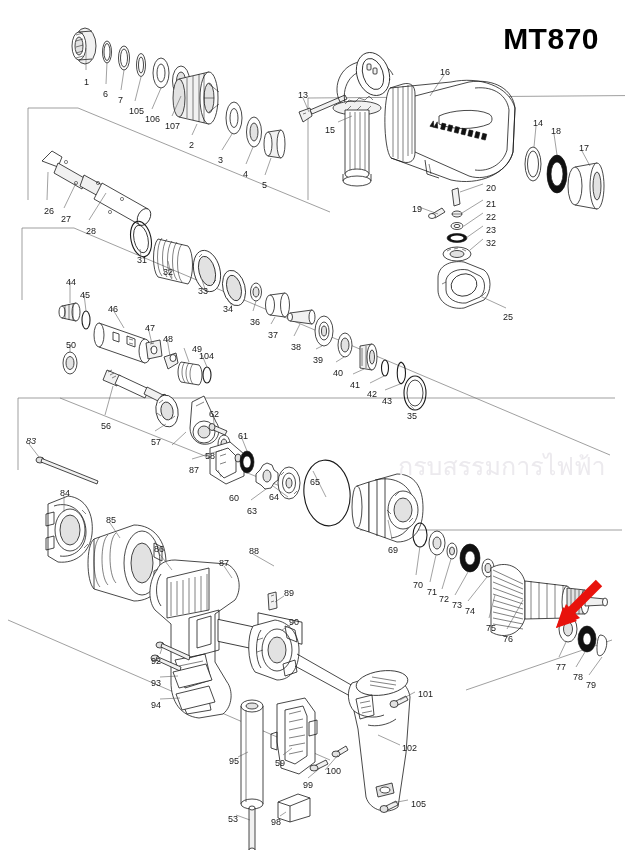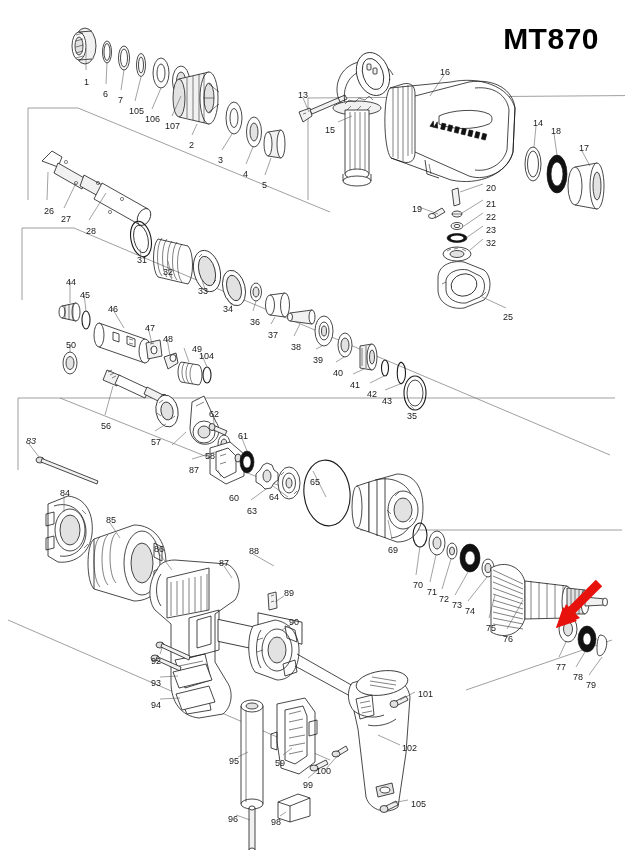--- a/index.html
+++ b/index.html
@@ -731,20 +731,21 @@
       <path d="M408 800 L392 803"></path>
     </g>
 
     <g>
       <path d="M600 584 L570 614 L577 621 L556 628 L563 607 L570 614" fill="#e8120c" stroke="none"></path>
       <path d="M599 583 L571 611" stroke="#e8120c" stroke-width="9" stroke-linecap="butt" fill="none"></path>
       <path d="M556 628 L580 618 L566 604 Z" fill="#e8120c" stroke="none"></path>
     </g>
   </svg>
 
+  <div class="watermark">กรบสรรมการไฟฟ้า</div>
 
   <div class="model-title">MT870</div>
 
   <div id="callout-layer">
       <div class="cn" style="left: 84px; top: 78px;">1</div>
       <div class="cn" style="left: 103px; top: 90px;">6</div>
       <div class="cn" style="left: 118px; top: 96px;">7</div>
       <div class="cn" style="left: 129px; top: 107px;">105</div>
       <div class="cn" style="left: 145px; top: 115px;">106</div>
       <div class="cn" style="left: 165px; top: 122px;">107</div>
@@ -815,23 +816,23 @@
       <div class="cn" style="left: 106px; top: 516px;">85</div>
       <div class="cn" style="left: 154px; top: 545px;">86</div>
       <div class="cn" style="left: 219px; top: 559px;">87</div>
       <div class="cn" style="left: 249px; top: 547px;">88</div>
       <div class="cn" style="left: 284px; top: 589px;">89</div>
       <div class="cn" style="left: 289px; top: 618px;">90</div>
       <div class="cn" style="left: 151px; top: 657px;">92</div>
       <div class="cn" style="left: 151px; top: 679px;">93</div>
       <div class="cn" style="left: 151px; top: 701px;">94</div>
       <div class="cn" style="left: 229px; top: 757px;">95</div>
-      <div class="cn" style="left: 228px; top: 815px;">96</div>
+      <div class="cn" style="left: 228px; top: 815px;">53</div>
       <div class="cn" style="left: 275px; top: 759px;">59</div>
       <div class="cn" style="left: 271px; top: 818px;">98</div>
       <div class="cn" style="left: 303px; top: 781px;">99</div>
-      <div class="cn" style="left: 316px; top: 767px;">100</div>
+      <div class="cn" style="left: 326px; top: 767px;">100</div>
       <div class="cn" style="left: 418px; top: 690px;">101</div>
       <div class="cn" style="left: 402px; top: 744px;">102</div>
       <div class="cn" style="left: 411px; top: 800px;">105</div>
     </div>
 
 </div>
 
 </body></html>

